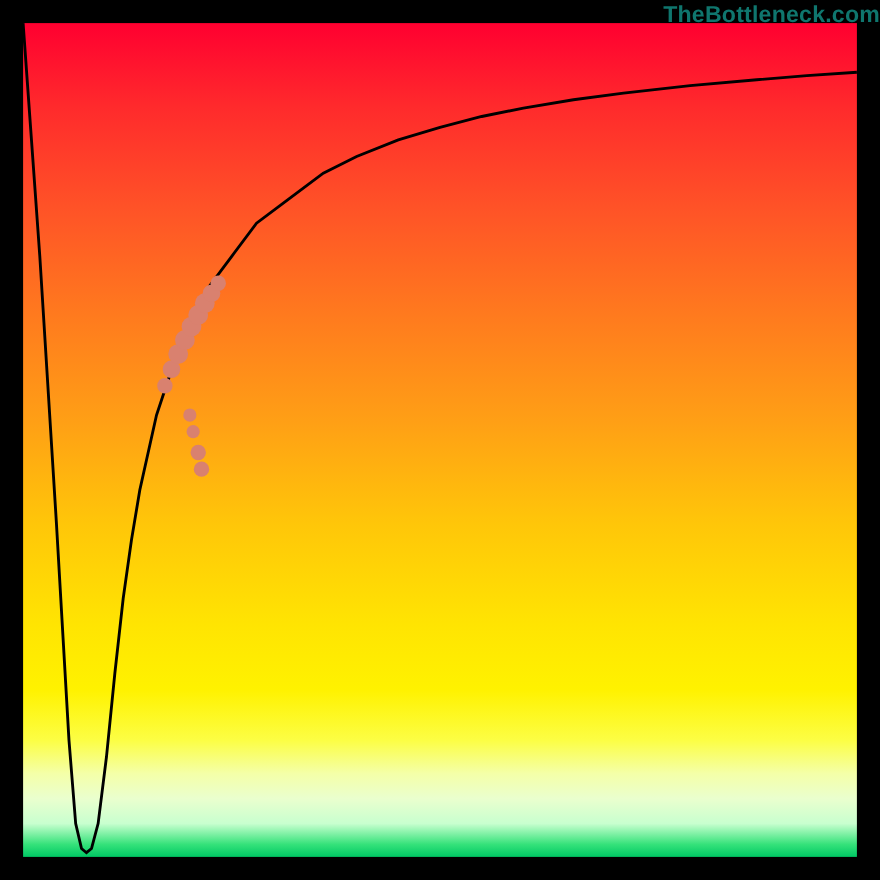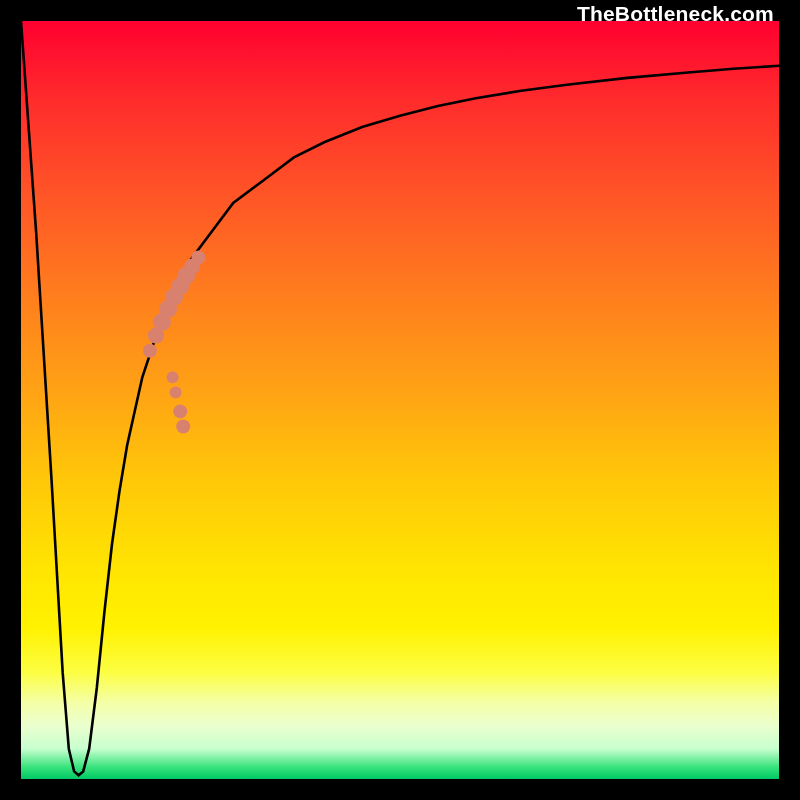--- a/index.html
+++ b/index.html
@@ -38,24 +38,24 @@
       #f4ffa8 90%,
       #eaffce 93%,
       #c8ffcf 96%,
       #35e27a 98.5%,
       #00c864 100%
     );
   }
   .watermark {
     position: absolute;
     top: 2px;
-    right: 26px;
+    right: 0;
     font-size: 21px;
     font-weight: 600;
-    color: #ffffff;
+    color: #0f766e;
     letter-spacing: 0.2px;
     user-select: none;
   }
   svg.curve {
     position: absolute;
     left: 0;
     top: 0;
     width: 758px;
     height: 758px;
     overflow: visible;

